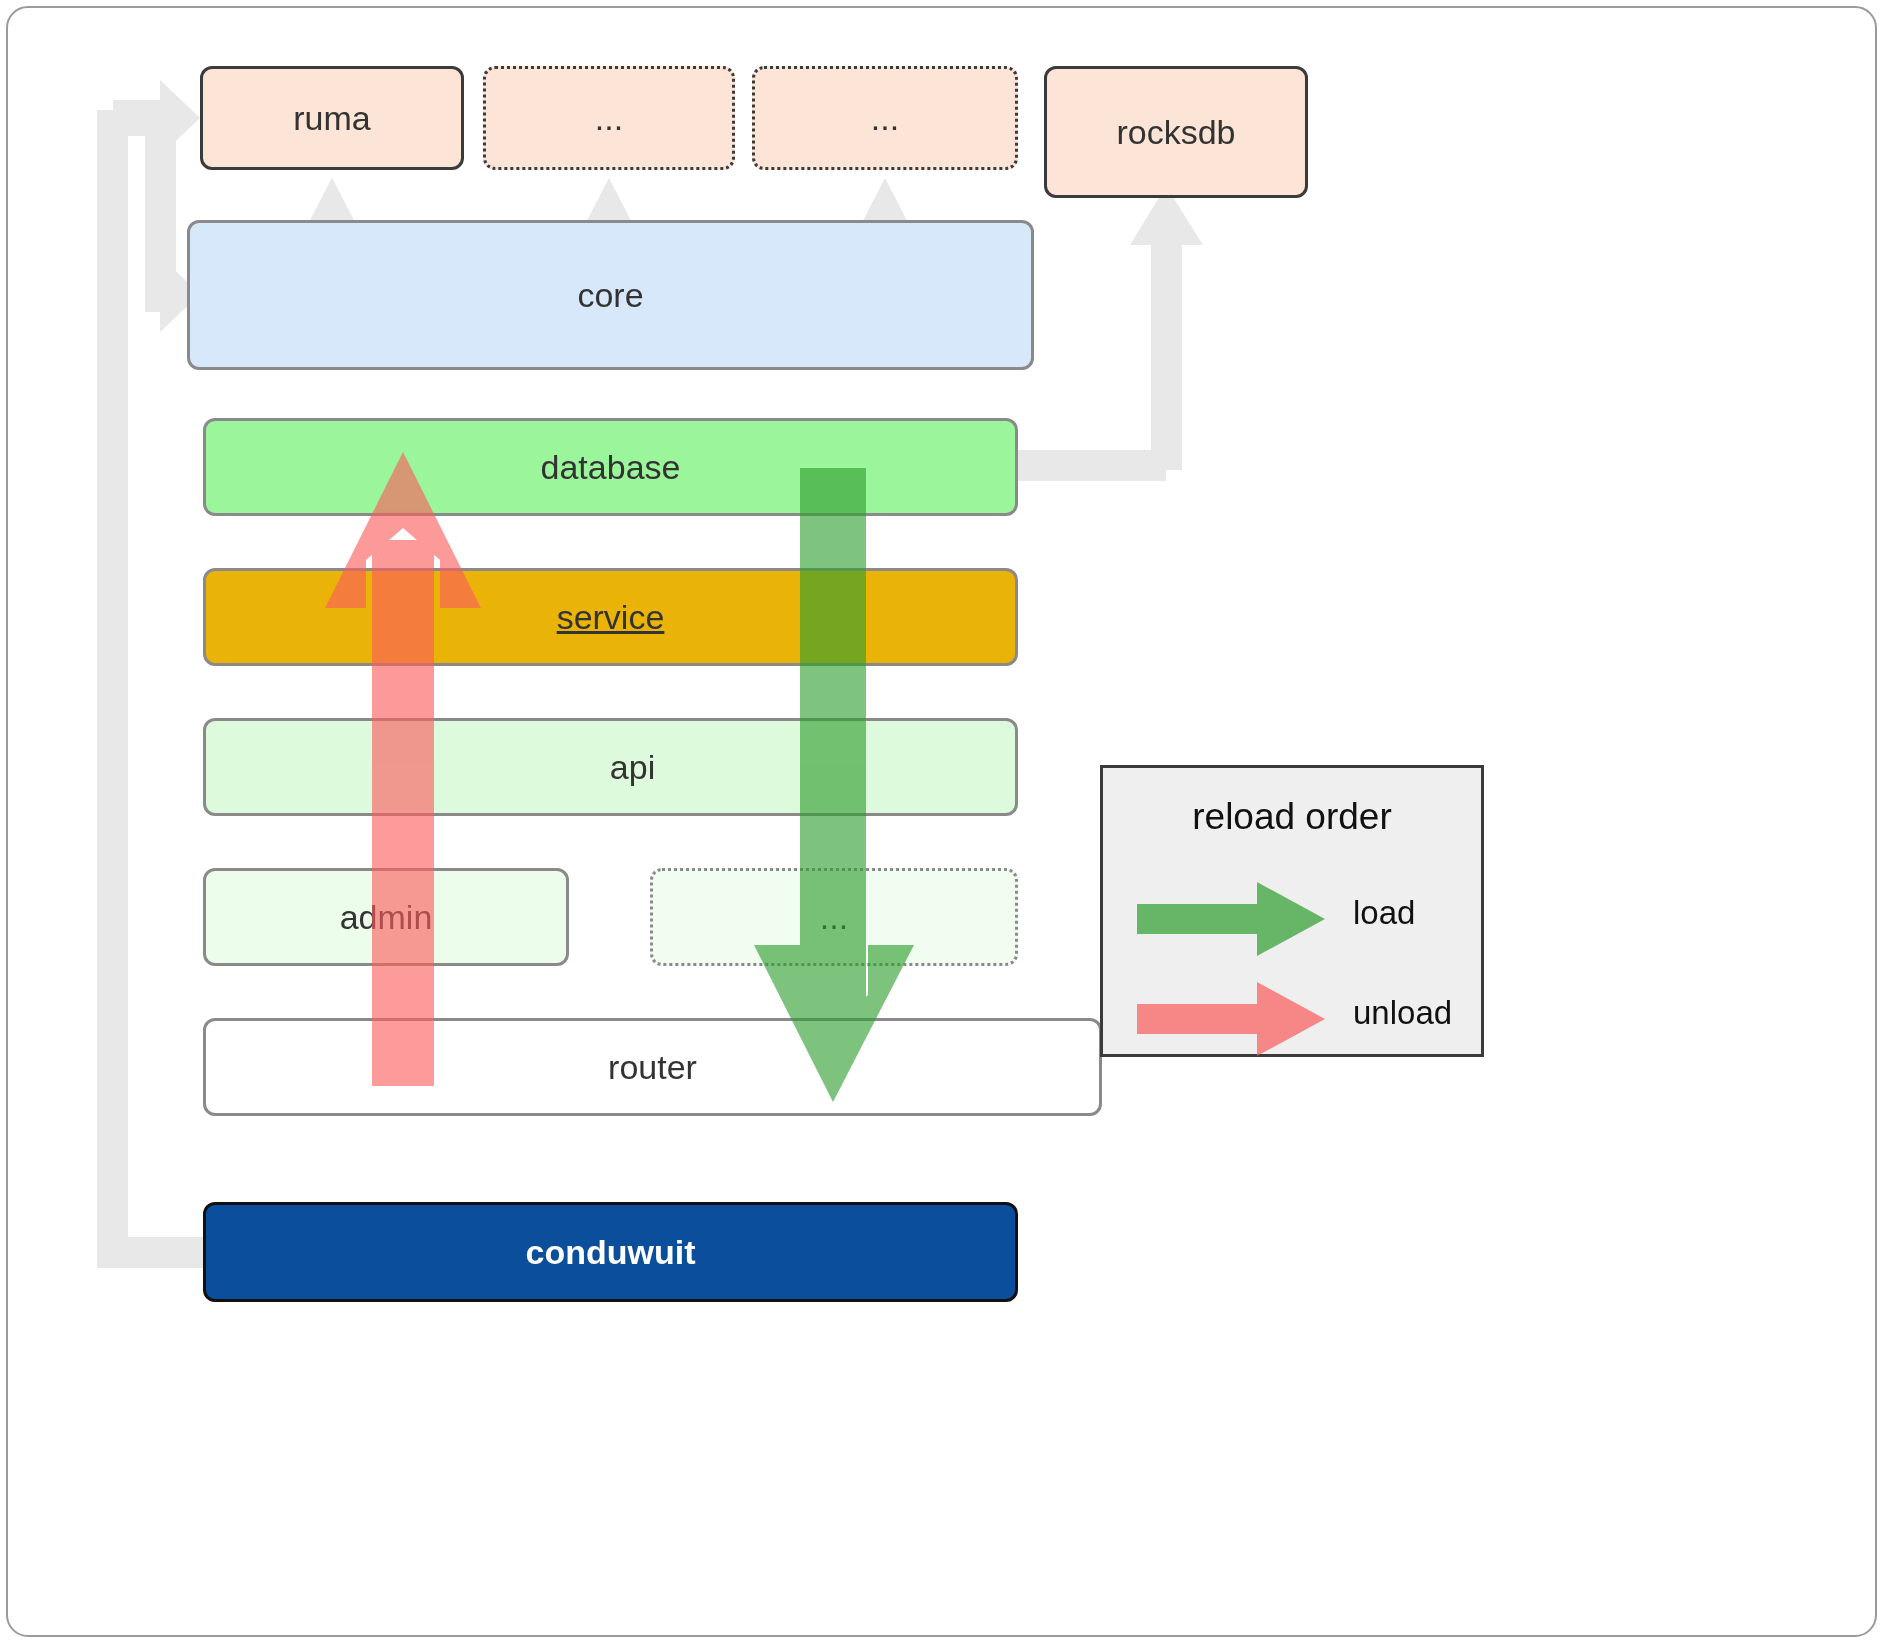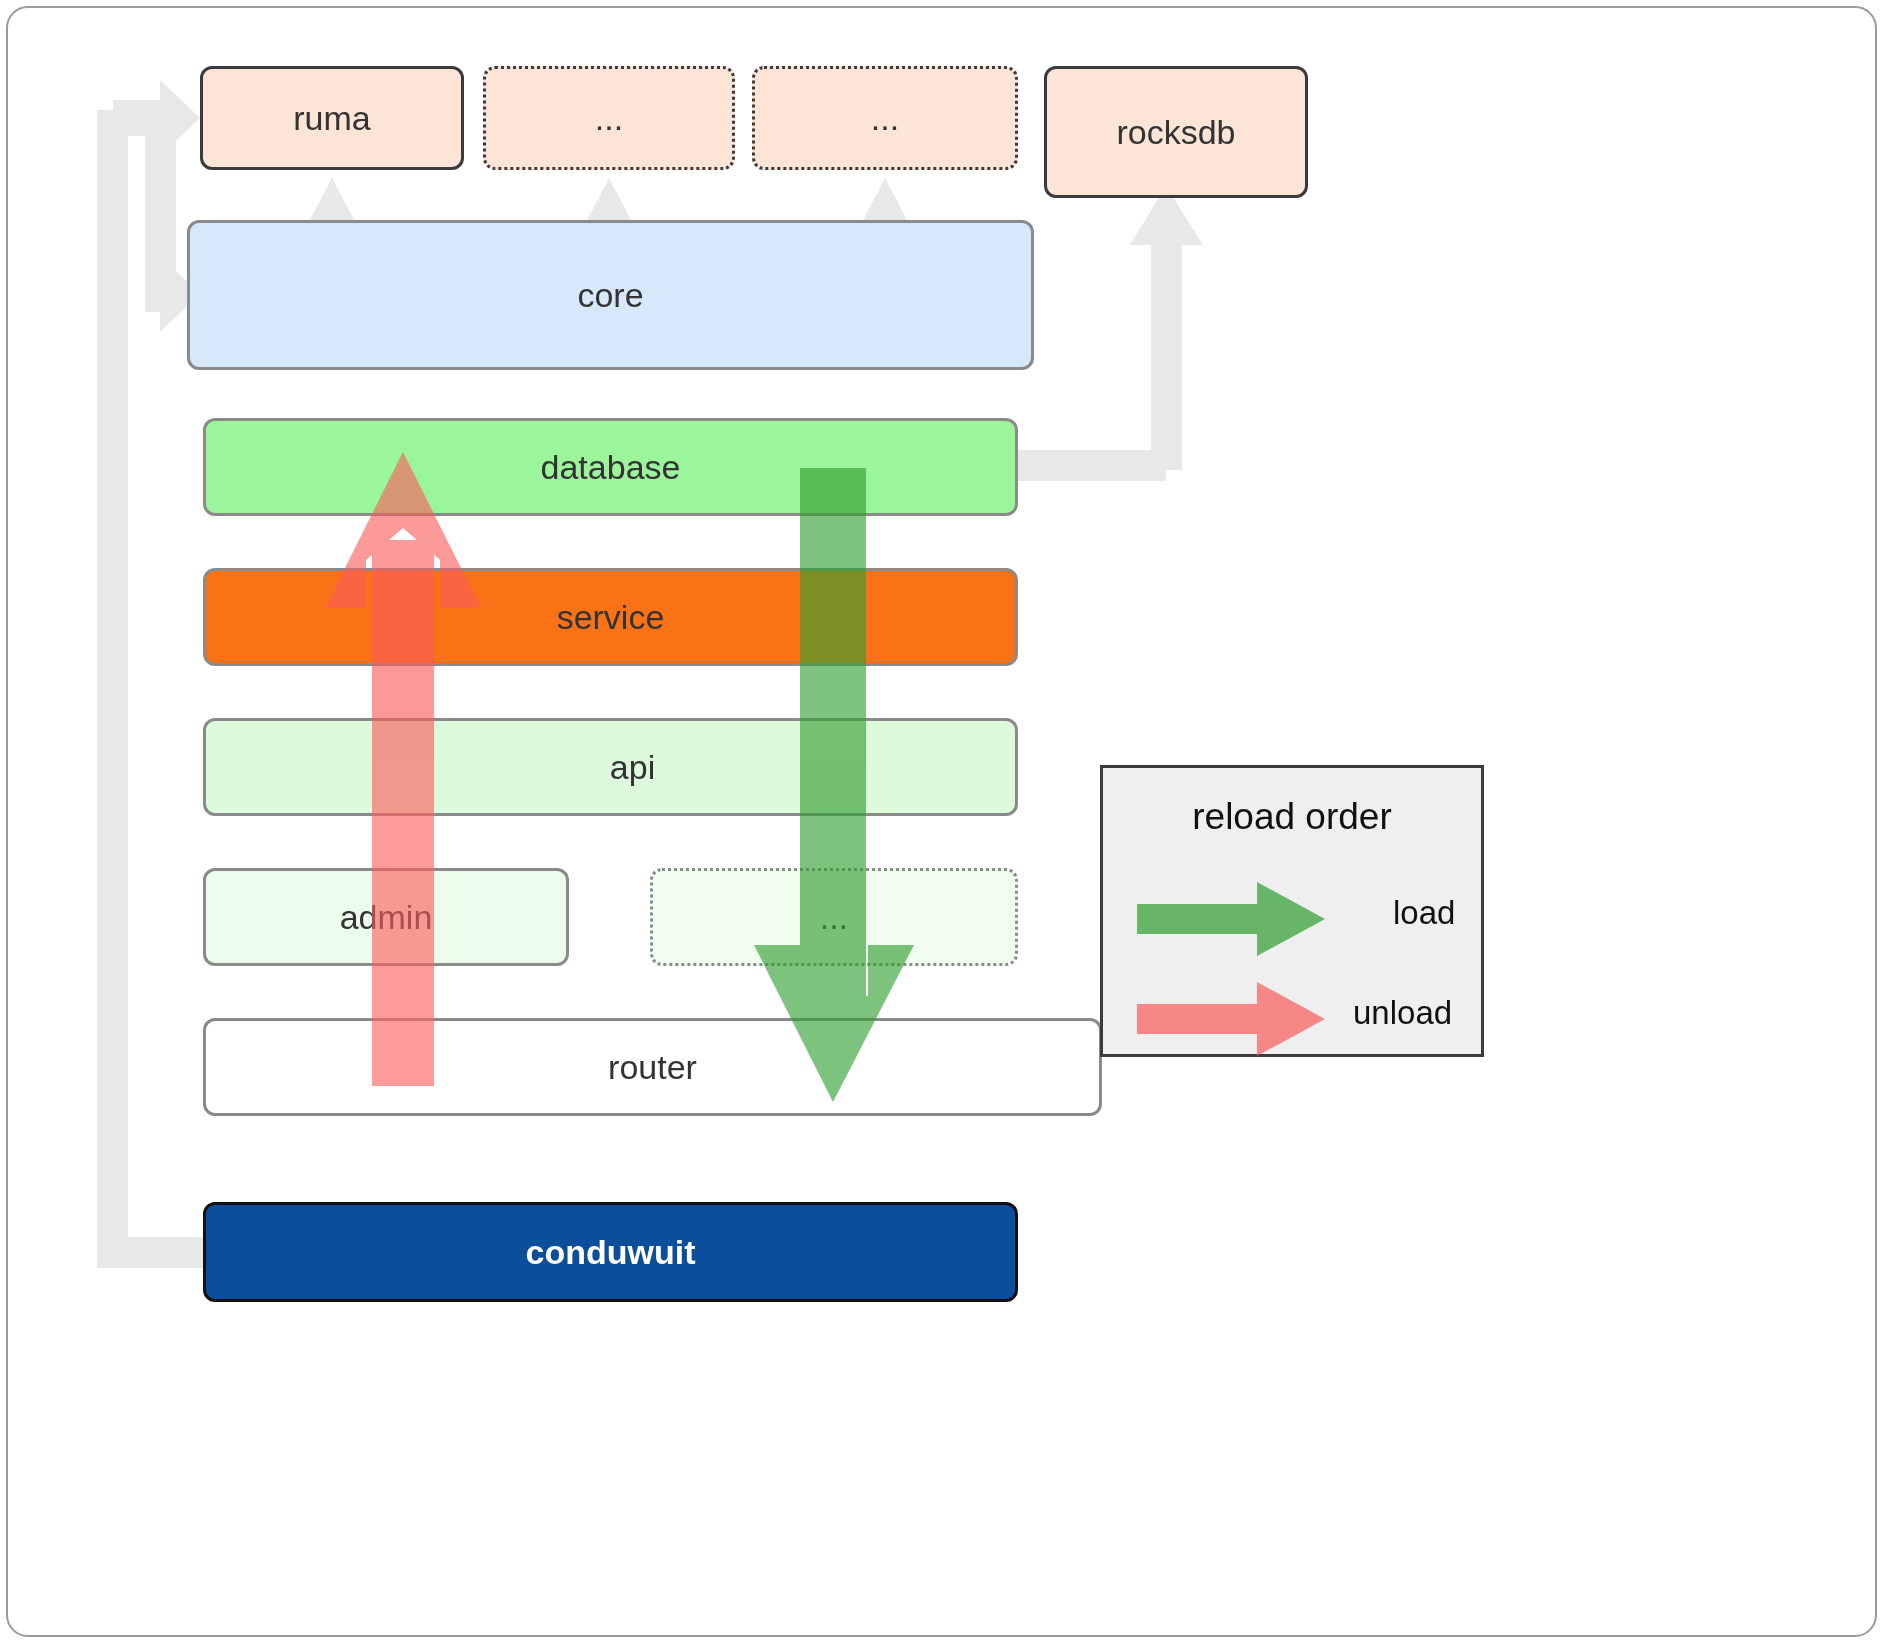--- a/index.html
+++ b/index.html
@@ -20,21 +20,21 @@
     z-index:4;
   }
   .node .lbl{pointer-events:none;}
 
   
   .crate{background:#fce4d6;border:3px solid #3b3b3b;}
   .crate-dotted{background:#fce4d6;border:3px dotted #3b3b3b;}
 
   .core-node{background:#d7e8fb;border:3px solid #8a8a8a;}
   .db-node{background:#9bf59b;border:3px solid #8a8a8a;}
-  .service-node{background:#f97316;border:3px solid #8a8a8a;}
+  .service-node{background:#eab308;border:3px solid #8a8a8a;text-decoration:underline;}
   .api-node{background:#ddfadd;border:3px solid #8a8a8a;}
   .admin-node{background:#ecfdec;border:3px solid #8a8a8a;}
   .dots-node{background:#f0fdf0;border:3px dotted #8a8a8a;}
   .router-node{background:#ffffff;border:3px solid #8a8a8a;}
   .conduwuit-node{background:#0b4f9c;border:3px solid #111;color:#fff;font-weight:700;}
 
   
   .conn{position:absolute;left:0;top:0;width:1883px;height:1643px;z-index:2;pointer-events:none;}
 
   
@@ -145,21 +145,21 @@
 
     <g opacity="0.62">
       <path d="M 800 468 L 866 468 L 866 1022 L 800 1022 Z" fill="#2e9e2e"></path>
       <path d="M 833 1102 L 754 945 L 800 945 L 800 995 L 833 1022 L 868 995 L 868 945 L 914 945 Z" fill="#2e9e2e"></path>
     </g>
   </svg>
 
   <div class="legend">
     <div class="legend-title">reload order</div>
 
-    <div class="legend-row" style="left:34px;top:110px;gap:40px;">
+    <div class="legend-row" style="left:34px;top:110px;">
       <div class="swatch">
         <svg width="188" height="80" viewBox="0 0 188 80" xmlns="http://www.w3.org/2000/svg">
           <g opacity="0.7">
             <rect x="0" y="26" width="134" height="30" fill="#2e9e2e"></rect>
             <path d="M 188 41 L 120 4 L 120 26 L 96 26 L 96 56 L 120 56 L 120 78 Z" fill="#2e9e2e"></path>
           </g>
         </svg>
       </div>
       <span class="txt">load</span>
     </div>

